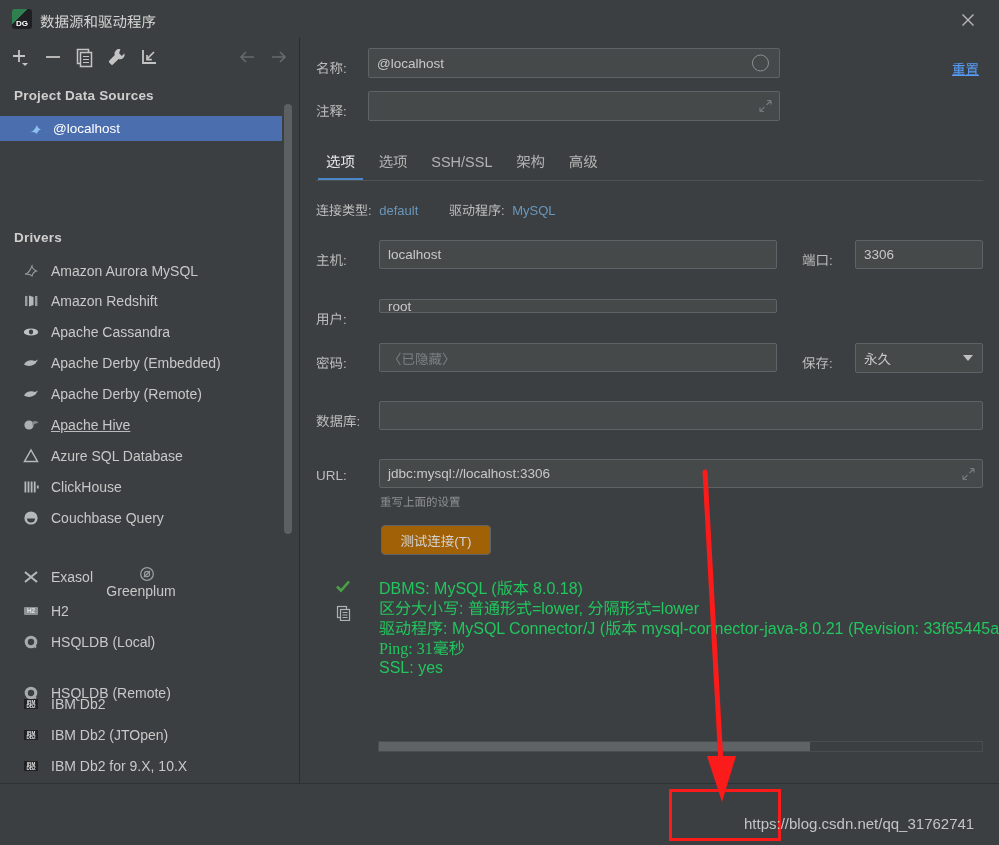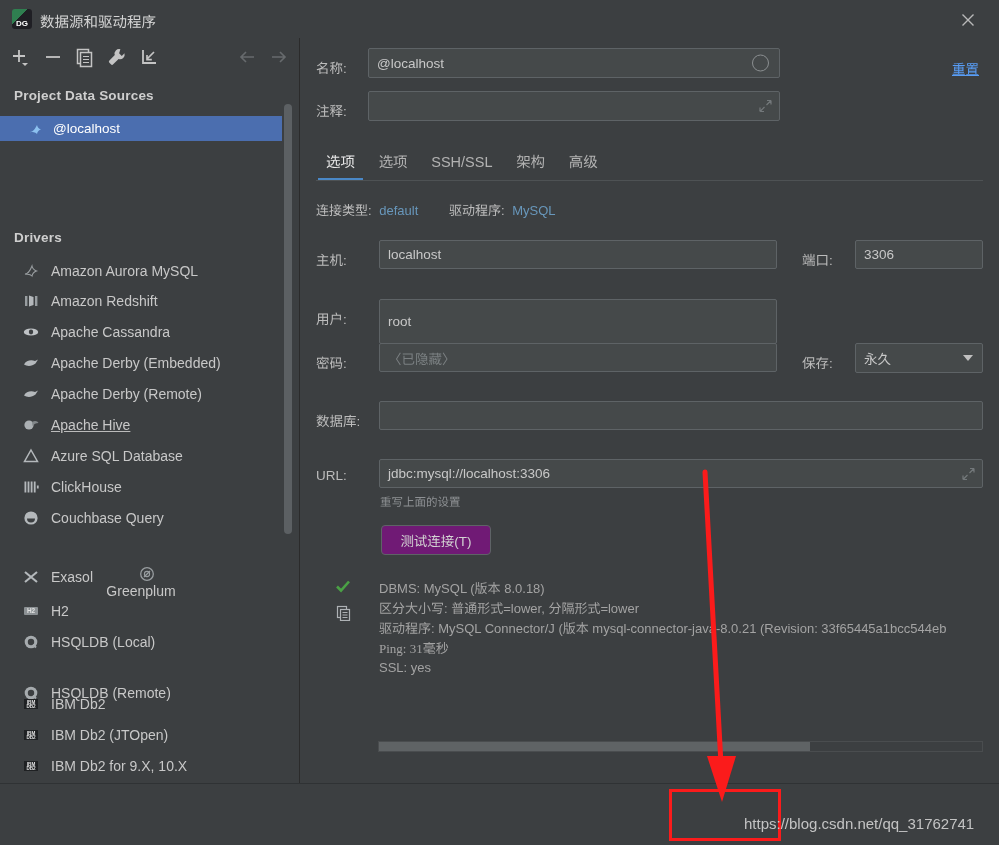--- a/index.html
+++ b/index.html
@@ -268,21 +268,21 @@
     width: 0; height: 0;
     border-left: 5px solid transparent;
     border-right: 5px solid transparent;
     border-top: 6px solid #c0c0c0;
   }
 
   
   .btn {
     position: absolute;
     box-sizing: border-box;
-    background: #701a75;
+    background: #a16207;
     border: 1px solid #5e6366;
     border-radius: 4px;
     color: #d2d2d2;
     font-family: "Liberation Sans", sans-serif;
     font-size: 13.5px;
     display: flex;
     align-items: center;
     justify-content: center;
     cursor: default;
     white-space: nowrap;
@@ -290,22 +290,22 @@
 
   .hint {
     position: absolute;
     font-size: 11.5px;
     color: #8d9093;
     white-space: nowrap;
   }
 
   .status-text {
     position: absolute;
-    font-size: 13px;
-    color: #a3a3a3;
+    font-size: 16px;
+    color: #22c55e;
     white-space: nowrap;
     line-height: 18px;
   }
 
   
   .h-scroll-track {
     position: absolute;
     left: 378px; top: 741px;
     width: 605px; height: 11px;
     background: #3c3f41;
@@ -645,21 +645,21 @@
     <div class="field-label" style="left:16px; top:211px;">主机:</div>
     <div class="input" style="left:79px; top:202px; width:398px; height:29px;">
       <span>localhost</span>
     </div>
     <div class="field-label" style="left:502px; top:211px;">端口:</div>
     <div class="input" style="left:555px; top:202px; width:128px; height:29px;">
       <span>3306</span>
     </div>
 
     <div class="field-label" style="left:16px; top:270px;">用户:</div>
-    <div class="input" style="left:79px; top:261px; width:398px; height:45px;">
+    <div class="input" style="left:79px; top:261px; width:398px; height:14px;">
       <span>root</span>
     </div>
 
     <div class="field-label" style="left:16px; top:314px;">密码:</div>
     <div class="input placeholder" style="left:79px; top:305px; width:398px; height:29px;">
       <span>〈已隐藏〉</span>
     </div>
     <div class="field-label" style="left:502px; top:314px;">保存:</div>
     <div class="select" style="left:555px; top:305px; width:128px; height:30px;">
       <span>永久</span>

